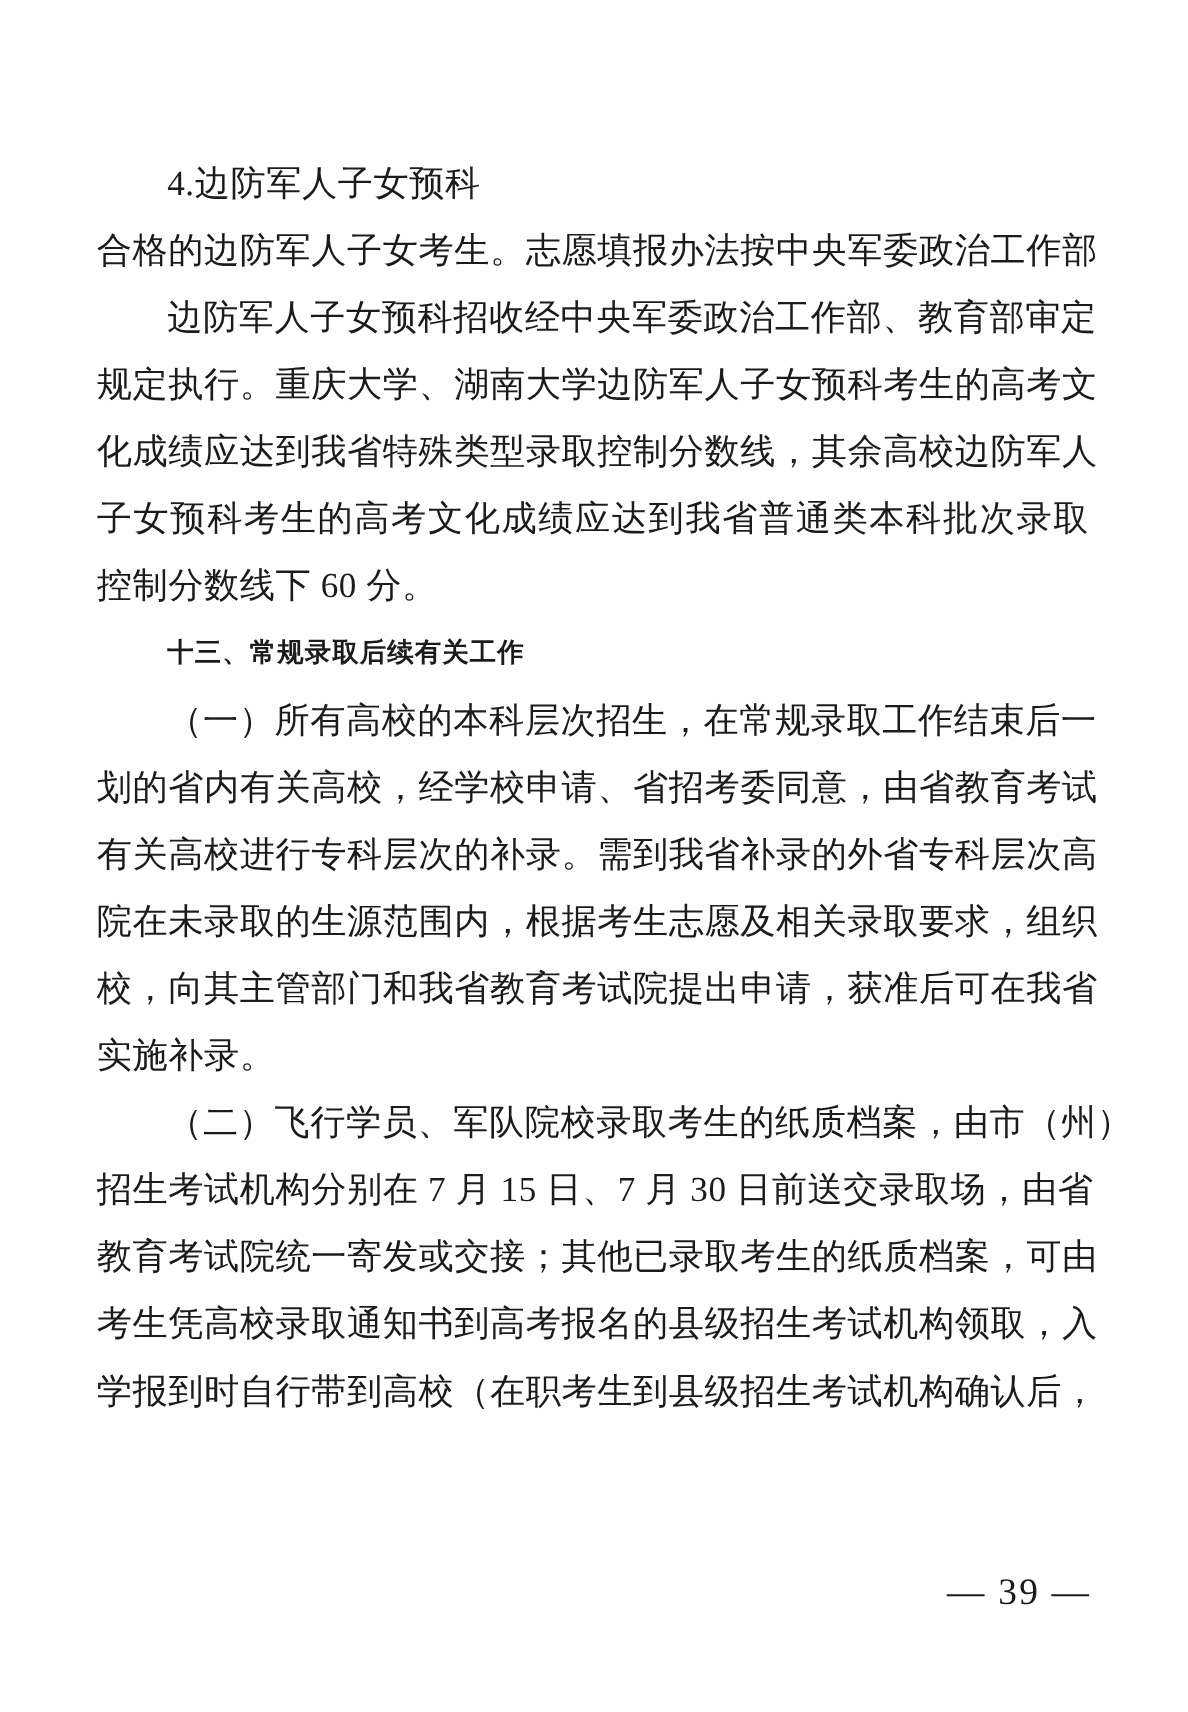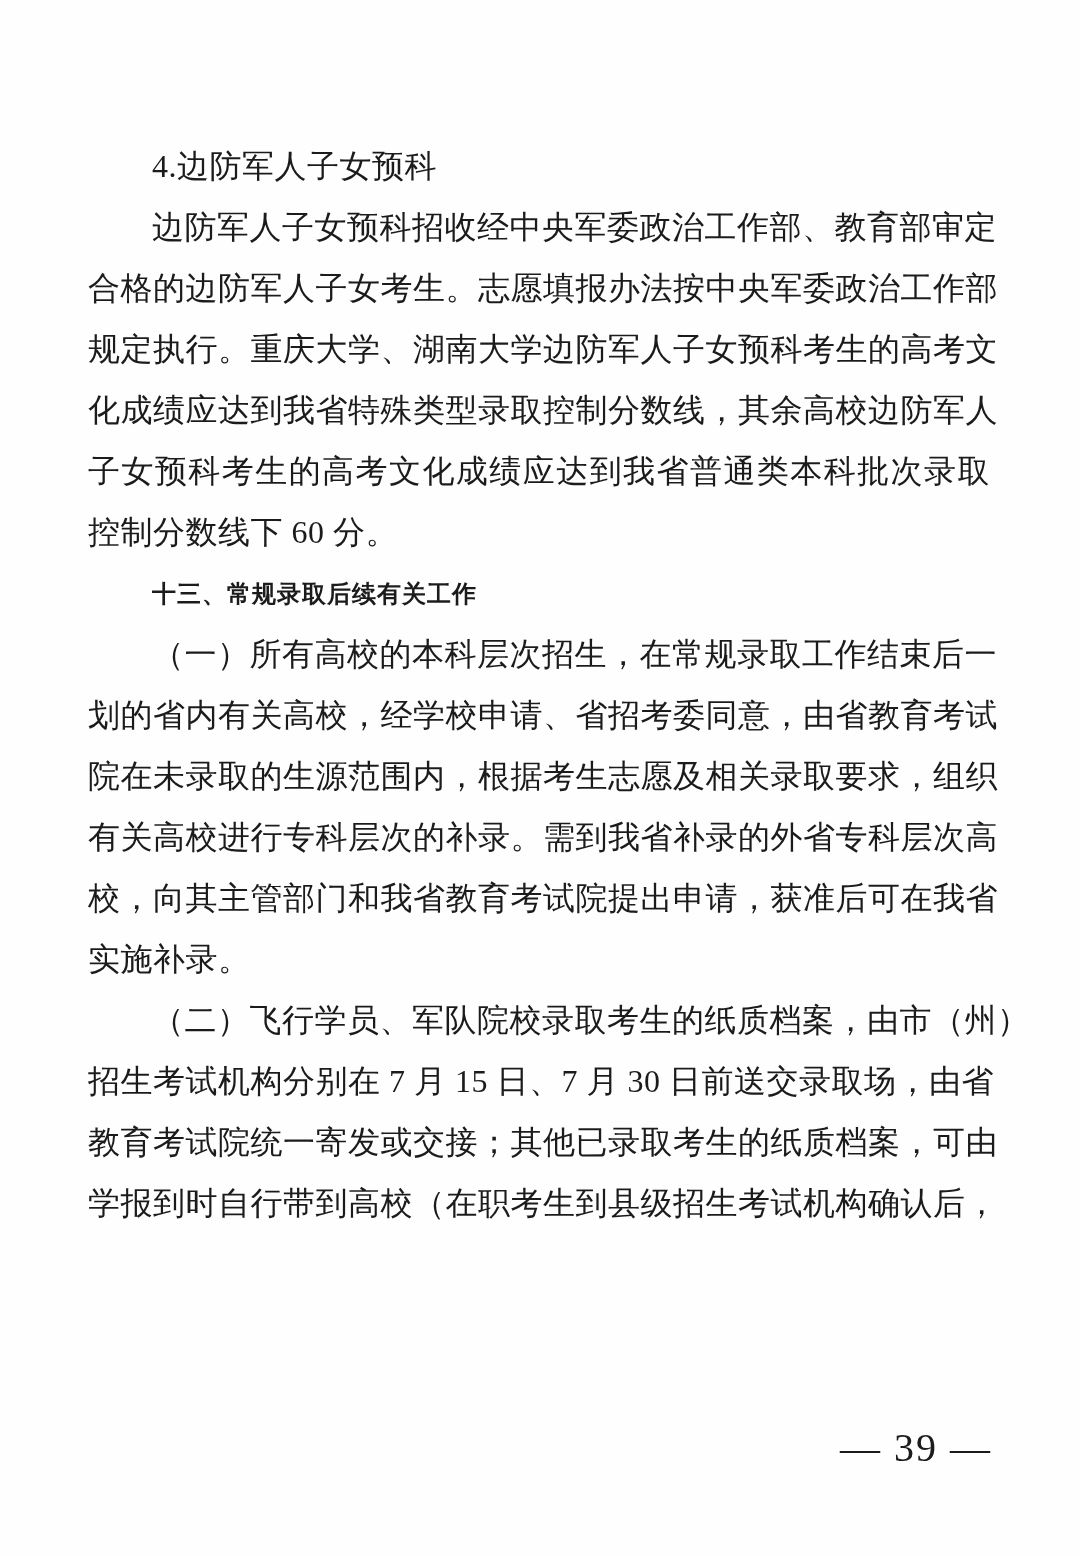--- a/index.html
+++ b/index.html
@@ -45,57 +45,58 @@
     font-weight: bold;
     font-size: 24px;
     letter-spacing: 1px;
   }
   .footer {
     position: absolute;
     right: 88px;
     top: 1428px;
     height: 40px;
     line-height: 40px;
-    font-size: 40px;
+    font-size: 34px;
     text-align: left;
     letter-spacing: 2px;
   }
 </style>
 </head>
 <body>
 
 <div class="page">
   <div class="content">
 
     <div class="line short indent">4.边防军人子女预科</div>
 
     <div>
+      <div class="line">合格的边防军人子女考生。志愿填报办法按中央军委政治工作部</div>
       <div class="line indent">边防军人子女预科招收经中央军委政治工作部、教育部审定</div>
-      <div class="line">合格的边防军人子女考生。志愿填报办法按中央军委政治工作部</div>
       <div class="line">规定执行。重庆大学、湖南大学边防军人子女预科考生的高考文</div>
       <div class="line">化成绩应达到我省特殊类型录取控制分数线，其余高校边防军人</div>
       <div class="line">子女预科考生的高考文化成绩应达到我省普通类本科批次录取</div>
       <div class="line short">控制分数线下 60 分。</div>
     </div>
 
 
     <div class="line short indent heading">十三、常规录取后续有关工作</div>
 
     <div>
       <div class="line indent">（一）所有高校的本科层次招生，在常规录取工作结束后一</div>
       <div class="line">划的省内有关高校，经学校申请、省招考委同意，由省教育考试</div>
+      <div class="line">有关高校进行专科层次的补录。需到我省补录的外省专科层次高</div>
       <div class="line">院在未录取的生源范围内，根据考生志愿及相关录取要求，组织</div>
-      <div class="line">有关高校进行专科层次的补录。需到我省补录的外省专科层次高</div>
       <div class="line">校，向其主管部门和我省教育考试院提出申请，获准后可在我省</div>
       <div class="line short">实施补录。</div>
     </div>
 
     <div>
       <div class="line indent">（二）飞行学员、军队院校录取考生的纸质档案，由市（州）</div>
       <div class="line">招生考试机构分别在 7 月 15 日、7 月 30 日前送交录取场，由省</div>
       <div class="line">教育考试院统一寄发或交接；其他已录取考生的纸质档案，可由</div>
+      <div class="line">考生凭高校录取通知书到高考报名的县级招生考试机构领取，入</div>
       <div class="line">学报到时自行带到高校（在职考生到县级招生考试机构确认后，</div>
     </div>
 
   </div>
 
   <div class="footer">— 39 —</div>
 </div>
 
 </body></html>

